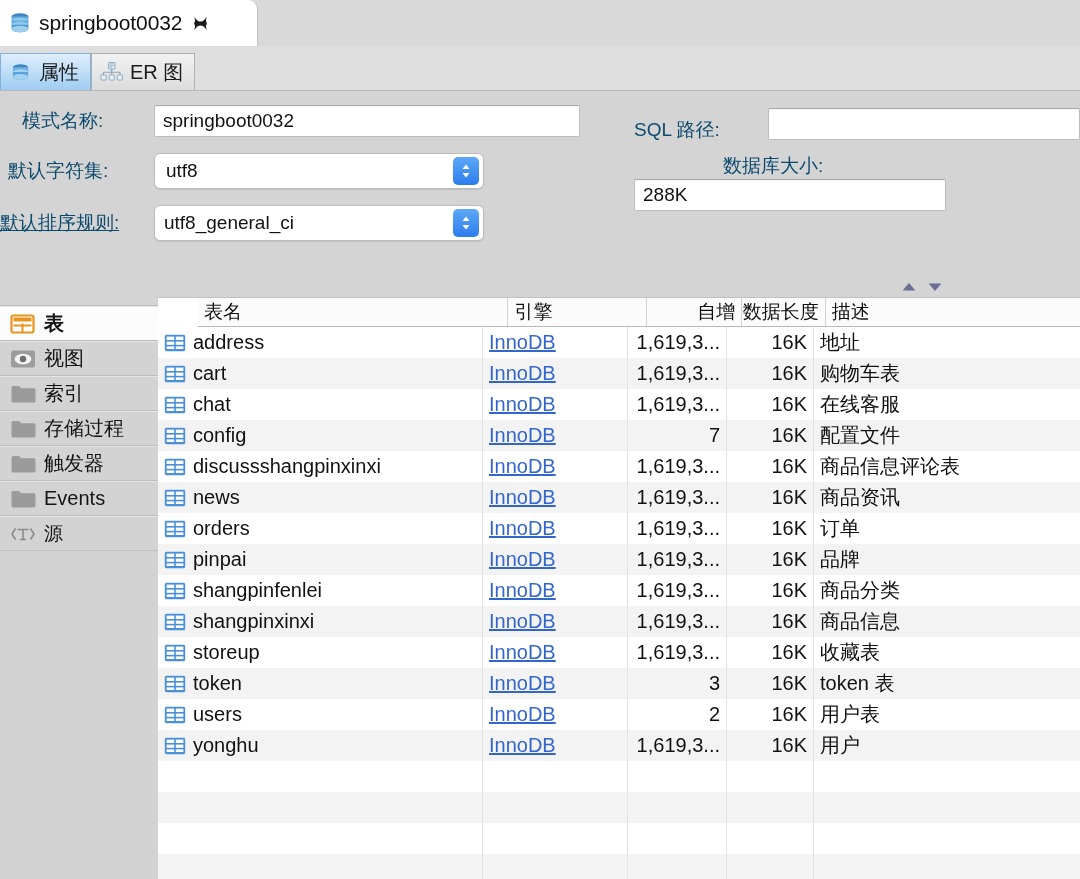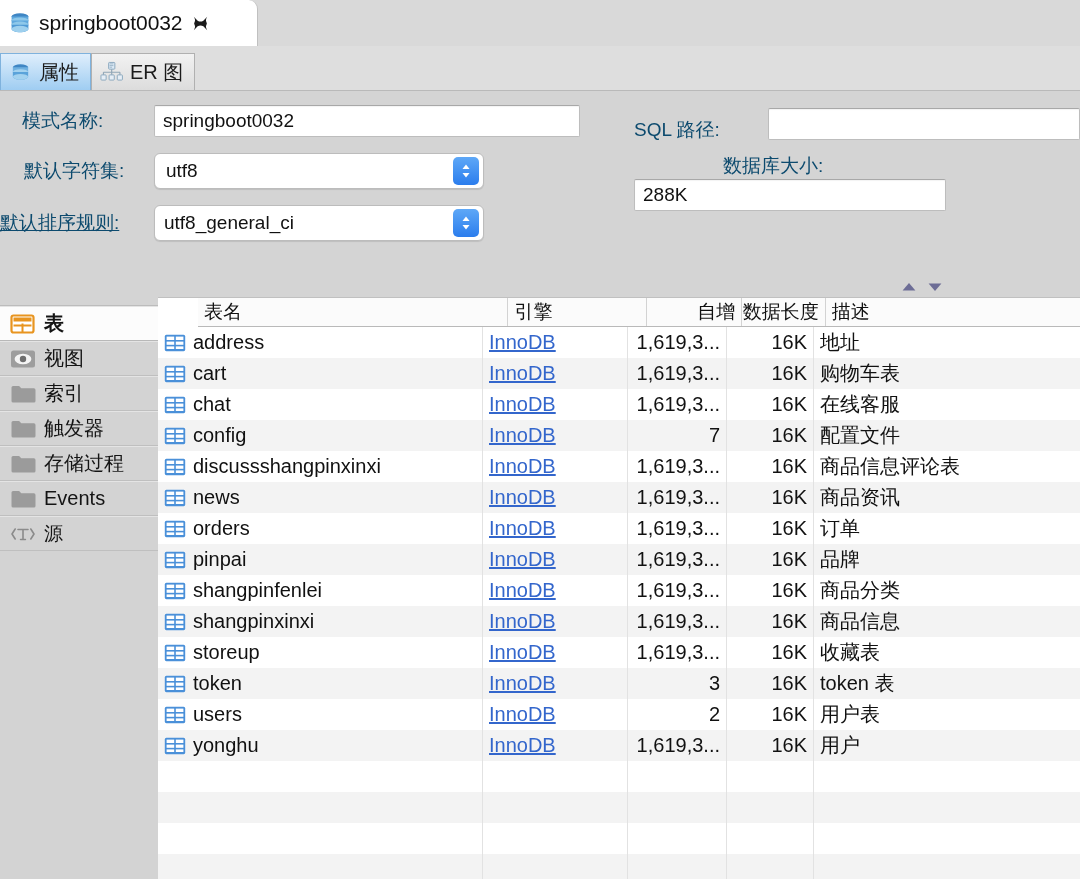--- a/index.html
+++ b/index.html
@@ -245,21 +245,21 @@
   </div>
 
   <div class="form-area">
 
     <div class="field-row" style="left:0; top:14px;">
       <span class="field-label" style="width:154px; padding-left:22px; box-sizing:border-box;">模式名称:</span>
       <span class="text-input" style="width:426px;">springboot0032</span>
     </div>
 
     <div class="field-row" style="left:0; top:62px;">
-      <span class="field-label" style="width:154px; padding-left:24px; box-sizing:border-box;">默认字符集:</span>
+      <span class="field-label" style="width:154px; padding-left:8px; box-sizing:border-box;">默认字符集:</span>
       <span class="combo" style="width:330px;padding-left:11px;">
         <span class="combo-value">utf8</span>
         <span class="combo-arrows">
           <svg viewBox="0 0 14 20" width="14" height="20">
             <path d="M7 3.5 L10.5 8 H3.5 Z" fill="#ffffff"></path>
             <path d="M7 16.5 L3.5 12 H10.5 Z" fill="#ffffff"></path>
           </svg>
         </span>
       </span>
     </div>
@@ -320,30 +320,30 @@
       </span>
       <span class="side-label">索引</span>
     </div>
 
     <div class="side-item">
       <span class="side-icon">
         <svg viewBox="0 0 26 22" width="26" height="22">
           <path d="M1.5 4.5a1.6 1.6 0 0 1 1.6-1.6h6l2.2 2.4h12.6a1.6 1.6 0 0 1 1.6 1.6v11a1.6 1.6 0 0 1-1.6 1.6H3.1a1.6 1.6 0 0 1-1.6-1.6z" fill="#9b9b9b"></path>
         </svg>
       </span>
-      <span class="side-label">触发器</span>
+      <span class="side-label">存储过程</span>
     </div>
 
     <div class="side-item">
       <span class="side-icon">
         <svg viewBox="0 0 26 22" width="26" height="22">
           <path d="M1.5 4.5a1.6 1.6 0 0 1 1.6-1.6h6l2.2 2.4h12.6a1.6 1.6 0 0 1 1.6 1.6v11a1.6 1.6 0 0 1-1.6 1.6H3.1a1.6 1.6 0 0 1-1.6-1.6z" fill="#9b9b9b"></path>
         </svg>
       </span>
-      <span class="side-label">存储过程</span>
+      <span class="side-label">触发器</span>
     </div>
 
     <div class="side-item">
       <span class="side-icon">
         <svg viewBox="0 0 26 22" width="26" height="22">
           <path d="M1.5 4.5a1.6 1.6 0 0 1 1.6-1.6h6l2.2 2.4h12.6a1.6 1.6 0 0 1 1.6 1.6v11a1.6 1.6 0 0 1-1.6 1.6H3.1a1.6 1.6 0 0 1-1.6-1.6z" fill="#9b9b9b"></path>
         </svg>
       </span>
       <span class="side-label">Events</span>
     </div>

